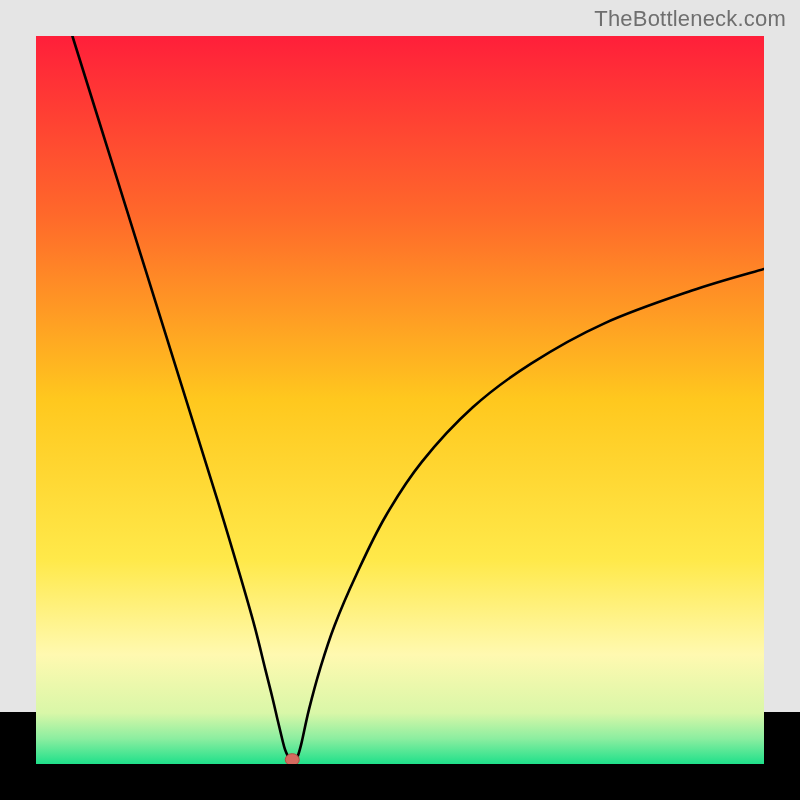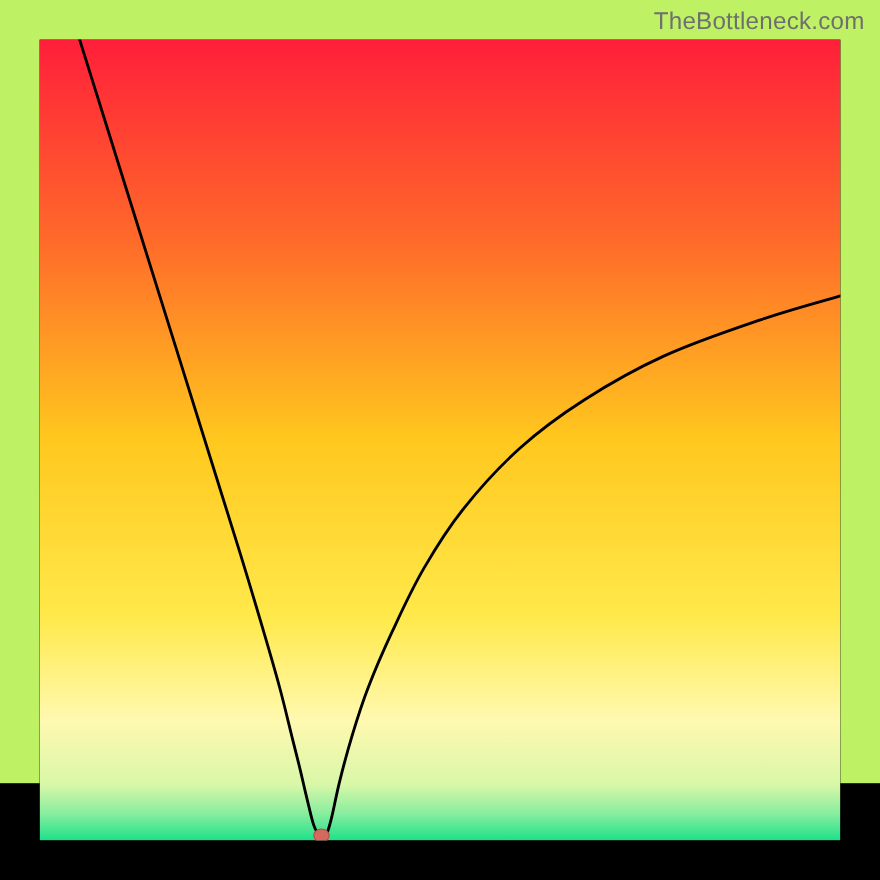--- a/index.html
+++ b/index.html
@@ -8,21 +8,21 @@
     width: 800px;
     height: 800px;
     background: #000;
     overflow: hidden;
     font-family: Arial, Helvetica, sans-serif;
   }
   .frame {
     position: relative;
     width: 800px;
     height: 712px;
-    background: #bef264;
+    background: #e5e5e5;
   }
   .watermark {
     position: absolute;
     top: 6px;
     right: 14px;
     color: #6f6f6f;
     font-size: 22px;
     font-weight: 500;
     letter-spacing: 0.2px;
     z-index: 3;

